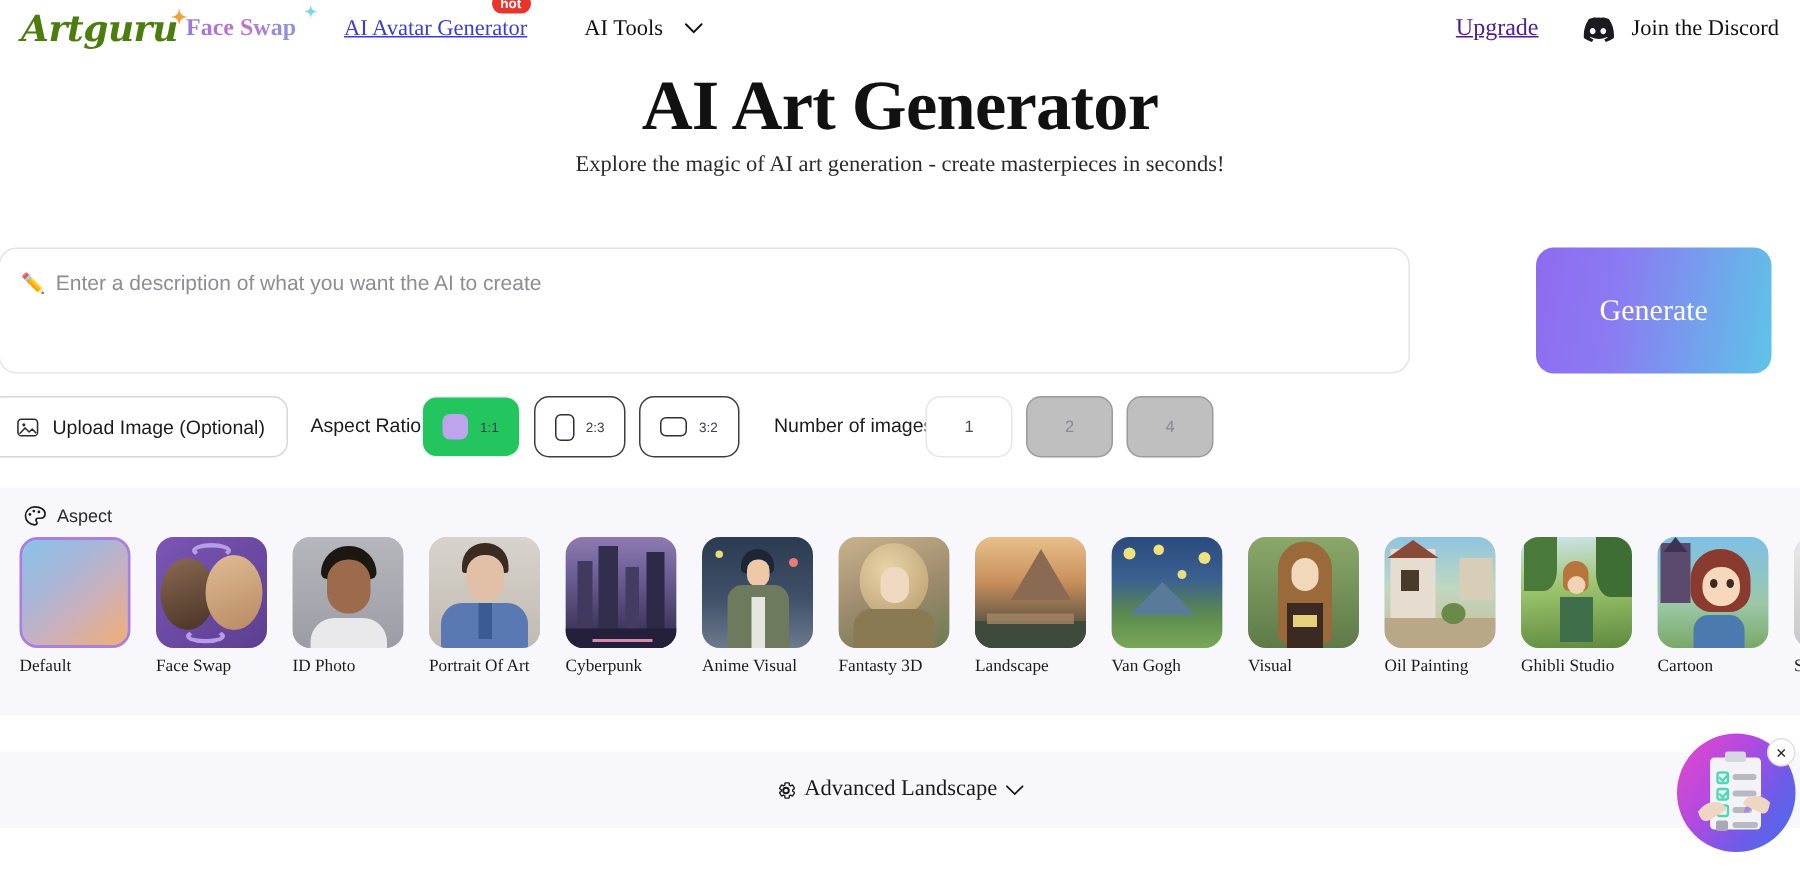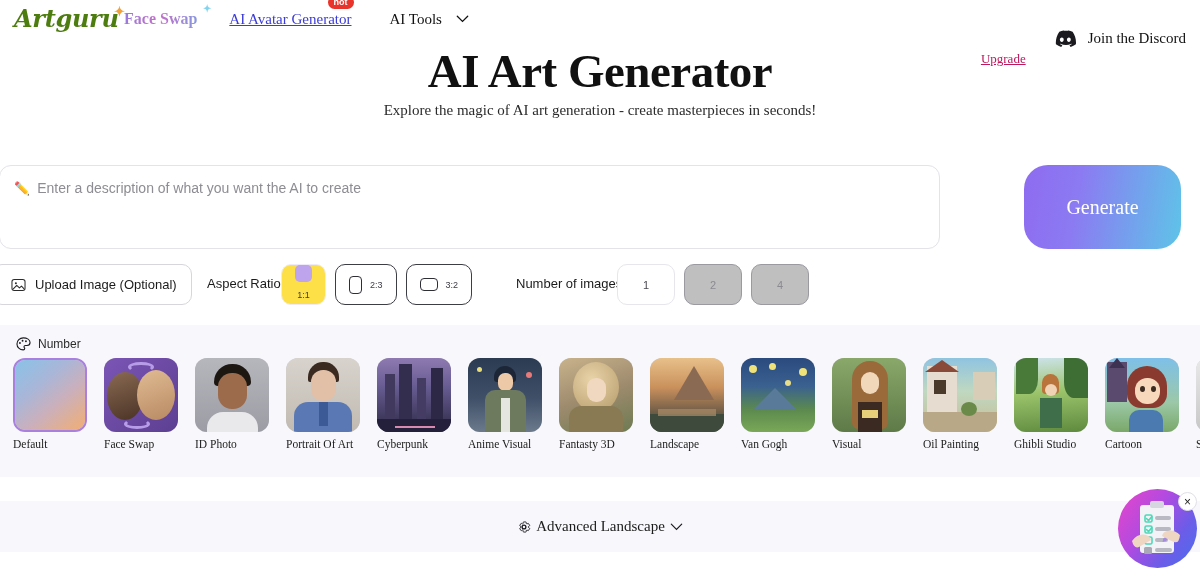--- a/index.html
+++ b/index.html
@@ -38,21 +38,21 @@
   }
   .hot-badge {
     position: absolute; right: -2px; top: -15px;
     background: #e8342a; color: #fff; font-size: 9px; font-weight: 700;
     font-family: "Liberation Sans", sans-serif;
     padding: 1px 6px; border-radius: 8px; line-height: 11px;
   }
   .nav-tools { font-size: 15px; color: #111; margin-left: 38px; display:flex; align-items:center; gap:14px; }
   .chev { display:inline-block; width: 13px; height: 8px; }
   .hdr-right { position: absolute; right: 14px; top: 10px; display: flex; align-items: center; gap: 28px; }
-  .upgrade { font-size: 13px; color: #be185d; text-decoration: underline; margin-top: 41px; }
+  .upgrade { font-size: 16px; color: #4c1d95; text-decoration: underline; }
   .discord { display: flex; align-items: center; gap: 12px; font-size: 15px; color: #111; }
 
   
   .title {
     position: absolute; top: 44px; left: 0; width: 1200px; text-align: center;
     font-size: 47px; font-weight: 700; color: #111; letter-spacing: -0.5px;
   }
   .subtitle {
     position: absolute; top: 102px; left: 0; width: 1200px; text-align: center;
     font-size: 15px; color: #2b2b2b;
@@ -64,21 +64,21 @@
     border: 1px solid #e3e3e8; border-radius: 12px; background: #fff;
   }
   .prompt-ph {
     position: absolute; left: 14px; top: 14px;
     font-family: "Liberation Sans", sans-serif;
     font-size: 14px; color: #8d8d93; display: flex; align-items: center; gap: 7px;
   }
   .pencil { font-size: 13px; }
   .generate {
     position: absolute; left: 1024px; top: 165px; width: 157px; height: 84px;
-    border-radius: 24px; border: none; cursor: pointer;
+    border-radius: 12px; border: none; cursor: pointer;
     background: linear-gradient(100deg,#8e6bf0 0%, #8b7bf2 35%, #5ec4e8 100%);
     color: #fff; font-family: "Liberation Serif", serif; font-size: 20px;
     display: flex; align-items: center; justify-content: center;
   }
 
   
   .controls { position: absolute; top: 264px; left: 0; width: 1200px; height: 42px; }
   .upload-btn {
     position: absolute; left: -8px; top: 0; height: 41px; padding: 0 14px 0 18px;
     border: 1px solid #d6d6dc; border-radius: 10px; background: #fff;
@@ -91,21 +91,21 @@
     font-family: "Liberation Sans", sans-serif; font-size: 13px; color: #1b1b1b;
   }
   .ratio-label { left: 207px; }
   .num-label { left: 516px; }
   .ratio-group { position: absolute; left: 281px; top: 0; display: flex; gap: 9px; }
   .ratio-btn {
     height: 41px; padding: 0 13px; border-radius: 10px;
     display: flex; align-items: center; gap: 8px; cursor: pointer;
     border: 1px solid #3d3d46; background: #fff;
   }
-  .ratio-btn.sel { border-color: #efeaf9; background: #fde047; flex-direction: column; }
+  .ratio-btn.sel { border-color: #efeaf9; background: #22c55e; }
   .ratio-btn .rtxt {
     font-family: "Liberation Sans", sans-serif; font-size: 9px; color: #3d3d46;
   }
   .sw { border: 1.6px solid #2e2e36; border-radius: 4px; }
   .sw-11 { width: 17px; height: 17px; background: #bda4ec; border: none; border-radius: 5px; }
   .sw-23 { width: 13px; height: 18px; }
   .sw-32 { width: 18px; height: 13px; }
   .num-group { position: absolute; left: 617px; top: 0; display: flex; gap: 9px; }
   .num-btn {
     width: 58px; height: 41px; border-radius: 10px; cursor: pointer;
@@ -243,21 +243,21 @@
   </div>
 
   <div class="style-panel">
     <div class="style-head">
       <svg width="15" height="14" viewBox="0 0 16 15">
         <path d="M7.7 1C4 1 1 3.8 1 7.4s3 6.4 6.7 6.4c1 0 1.6-.6 1.6-1.4 0-.4-.15-.7-.4-.95-.24-.26-.38-.56-.38-.92 0-.8.66-1.4 1.5-1.4h1.7c2 0 3.3-1.3 3.3-3.2C15 3 11.8 1 7.7 1z" fill="none" stroke="#1b1b1f" stroke-width="1.2"></path>
         <circle cx="4.2" cy="6.4" r="1" fill="#1b1b1f"></circle>
         <circle cx="7" cy="4" r="1" fill="#1b1b1f"></circle>
         <circle cx="10.6" cy="4.6" r="1" fill="#1b1b1f"></circle>
       </svg>
-      <span>Number</span>
+      <span>Aspect</span>
     </div>
 
     <div class="style-row">
 
       <div class="style-item sel">
         <div class="thumb">
           <div style="position:absolute;inset:0;background:linear-gradient(140deg,#89c2e8 0%,#a9b6d8 35%,#c9b0bd 60%,#f2ae72 100%);"></div>
         </div>
         <div class="style-label">Default</div>
       </div>

